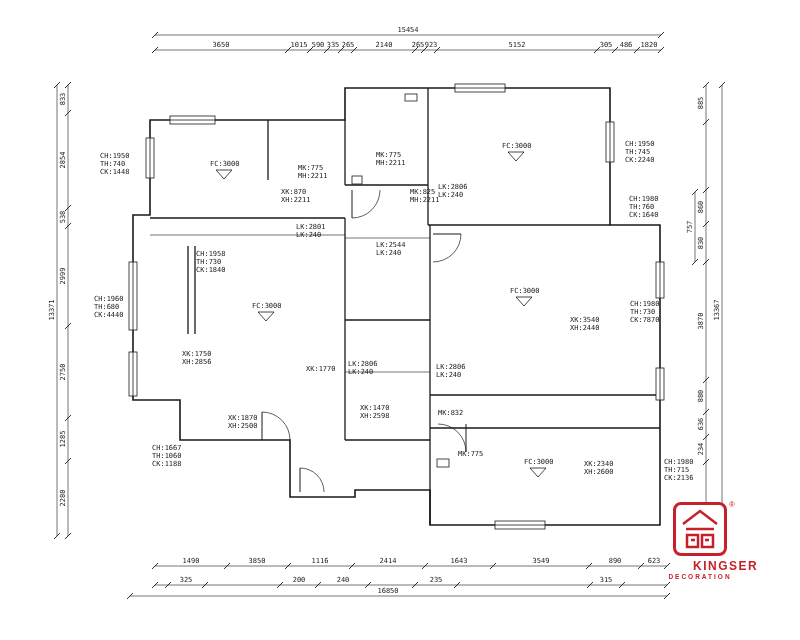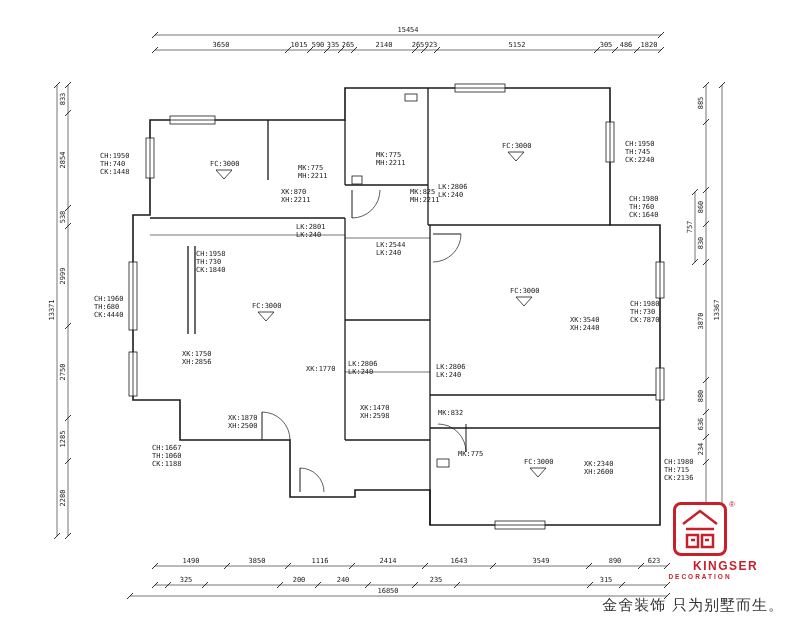--- a/index.html
+++ b/index.html
@@ -261,15 +261,14 @@
           <path d="M26,30 h11 v12 h-11 z"></path>
           <path d="M15,35 h4 M29,35 h4"></path>
         </g>
       </svg>
       <span class="reg">®</span>
     </div>
     <div class="logo-name">KINGSER</div>
     <div class="logo-sub">DECORATION</div>
   </div>
 
-  <div class="tagline">金舍装饰 只为别墅而生。</div>
 
 </div>
 
 </body></html>

